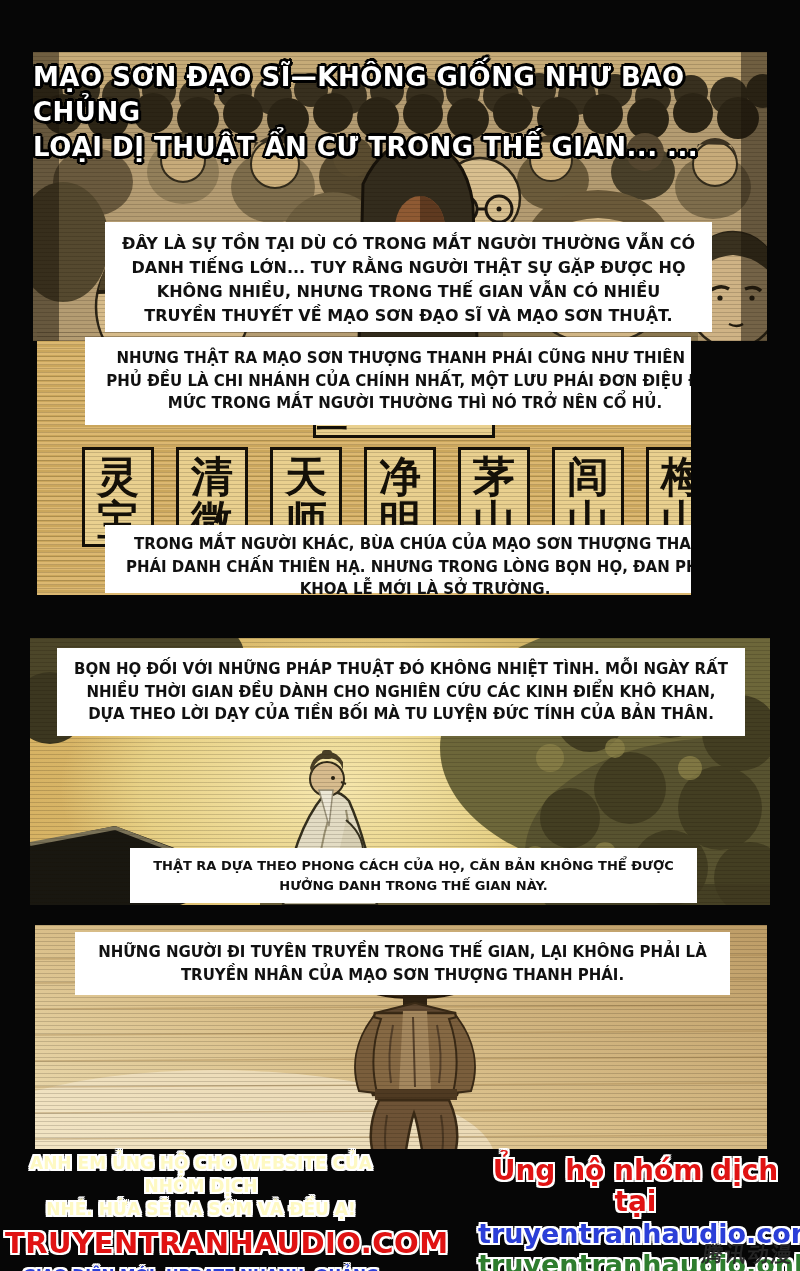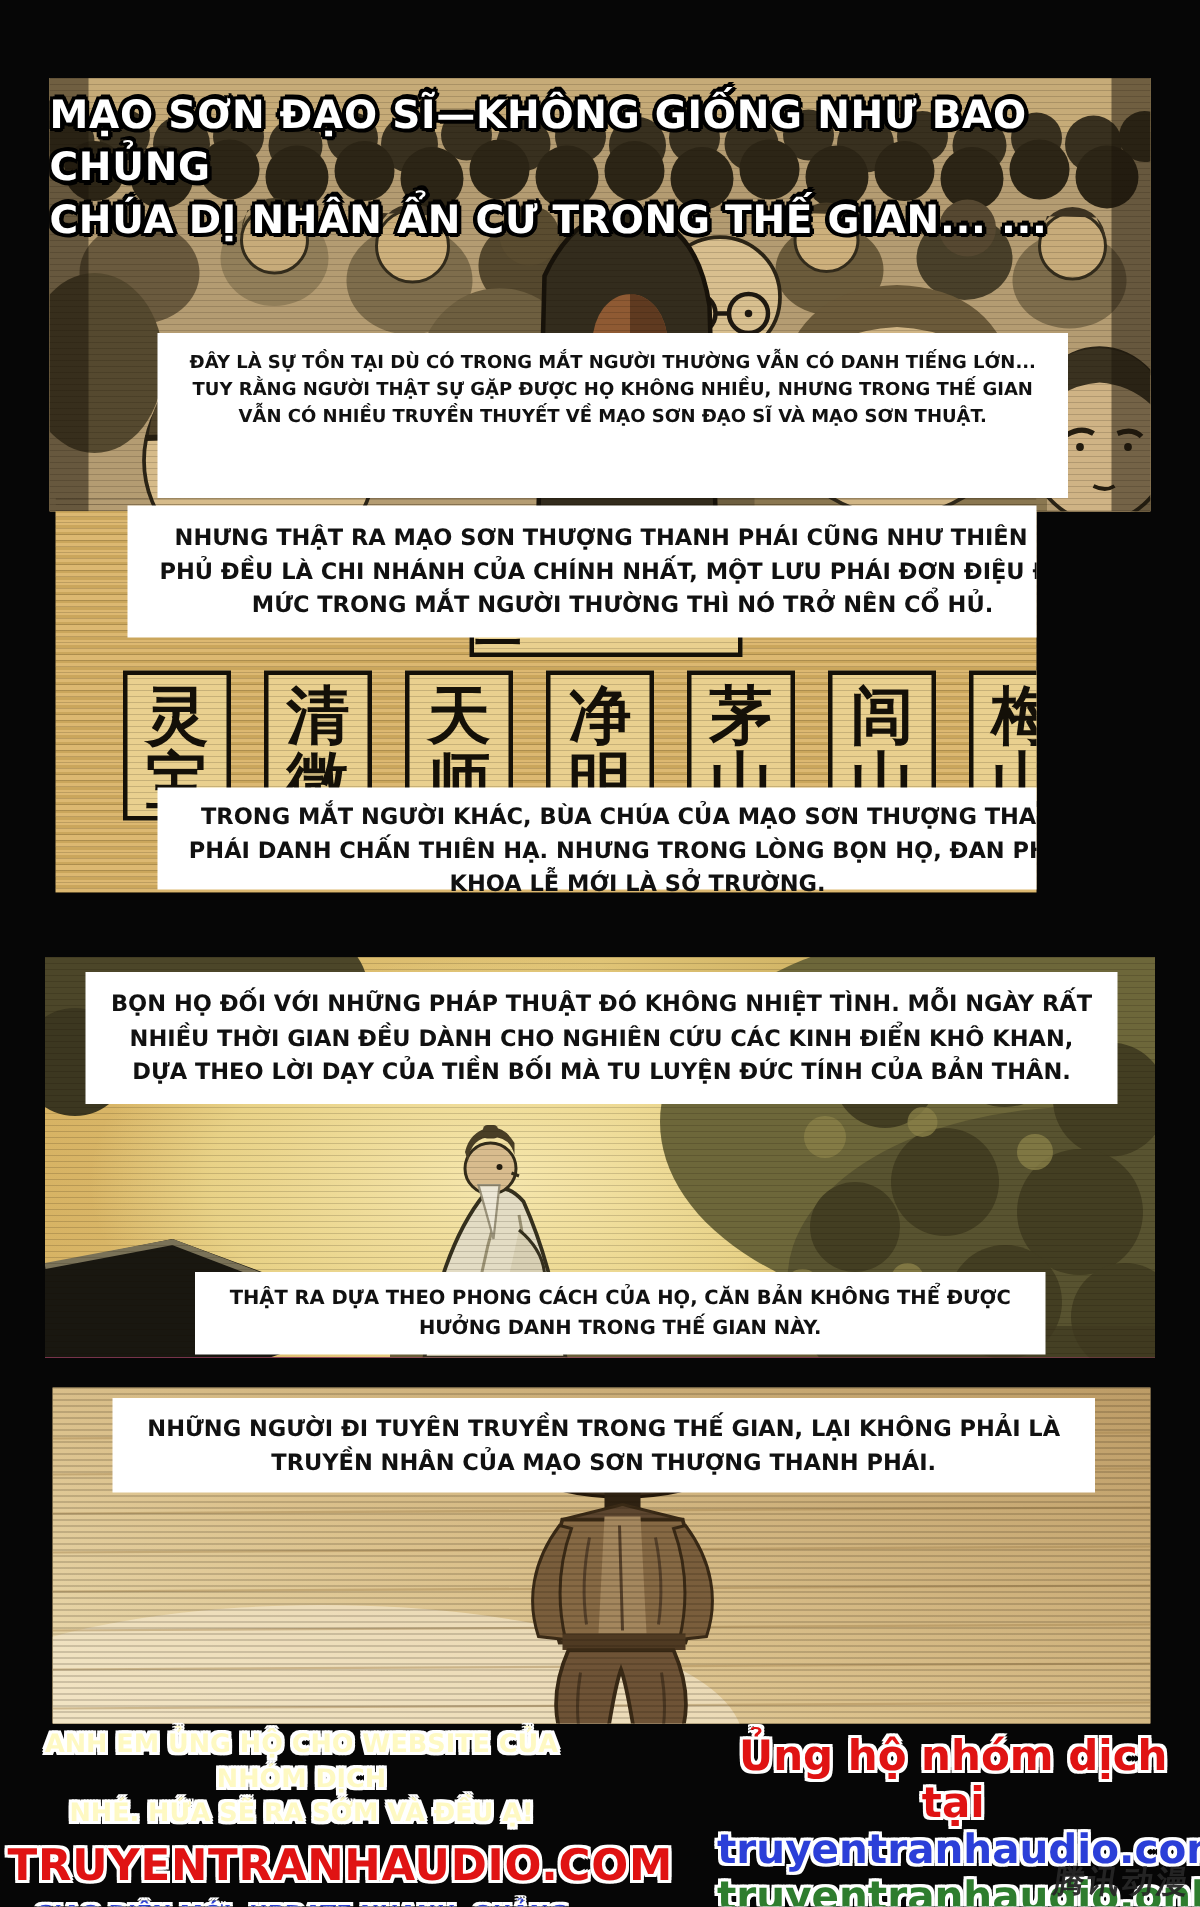--- a/index.html
+++ b/index.html
@@ -19,21 +19,21 @@
   
   .title{position:absolute;left:0;top:8px;width:100%;z-index:3;
          color:#fff;font-weight:bold;font-size:26px;line-height:1.35;letter-spacing:0.5px;
          text-shadow:2px 0 0 #000,-2px 0 0 #000,0 2px 0 #000,0 -2px 0 #000,
                      2px 2px 0 #000,-2px 2px 0 #000,2px -2px 0 #000,-2px -2px 0 #000,
                      3px 1px 0 #000,-3px 1px 0 #000,1px 3px 0 #000,1px -3px 0 #000;}
   .title span{display:block;}
   
   .caption{position:absolute;z-index:3;background:#ffffff;color:#111;
            font-weight:bold;text-align:center;padding:10px 16px;line-height:1.5;}
-  .cap1{left:72px;top:170px;width:607px;height:110px;font-size:12px;}
+  .cap1{left:72px;top:170px;width:607px;height:110px;font-size:16px;}
   .cap2a{left:48px;top:5px;width:660px;font-size:15px;}
   .cap2b{left:68px;top:193px;width:640px;height:68px;font-size:15px;padding-top:8px;}
   .cap3a{left:27px;top:10px;width:688px;font-size:15px;}
   .cap3b{left:100px;top:210px;width:567px;font-size:13px;padding:8px 14px;}
   .cap4{left:40px;top:7px;width:655px;font-size:15px;padding:9px 14px;}
   
   .zhengyi{position:absolute;left:276px;top:56px;width:182px;height:50px;z-index:1;
            background:#e9d08f;border:3px solid #141008;display:flex;align-items:center;justify-content:center;}
   .zhengyi span{font-size:32px;font-weight:bold;color:#141008;letter-spacing:46px;text-indent:46px;line-height:1;}
   .sign-row{position:absolute;left:45px;top:115px;width:636px;height:100px;z-index:1;
@@ -178,21 +178,21 @@
         <path d="M100,258 q14,-8 24,-2 M158,256 q14,-6 24,4" fill="none" stroke="#241d10" stroke-width="4.5"></path>
         <circle cx="113" cy="268" r="3" fill="#241d10"></circle>
           <circle cx="169" cy="268" r="3" fill="#241d10"></circle>
       </g>
 
       <rect x="0" y="0" width="26" height="289" fill="rgba(25,20,10,0.5)"></rect>
       <rect x="708" y="0" width="26" height="289" fill="rgba(25,20,10,0.5)"></rect>
     </svg>
     <div class="title">
       <span>MẠO SƠN ĐẠO SĨ—KHÔNG GIỐNG NHƯ BAO CHỦNG</span>
-      <span>CHÚA DỊ NHÂN ẨN CƯ TRONG THẾ GIAN... ...</span>
+      <span>LOẠI DỊ THUẬT ẨN CƯ TRONG THẾ GIAN... ...</span>
     </div>
     <div class="caption cap1">ĐÂY LÀ SỰ TỒN TẠI DÙ CÓ TRONG MẮT NGƯỜI THƯỜNG VẪN CÓ DANH TIẾNG LỚN... TUY RẰNG NGƯỜI THẬT SỰ GẶP ĐƯỢC HỌ KHÔNG NHIỀU, NHƯNG TRONG THẾ GIAN VẪN CÓ NHIỀU TRUYỀN THUYẾT VỀ MẠO SƠN ĐẠO SĨ VÀ MẠO SƠN THUẬT.</div>
     <div class="scan"></div>
   </section>
 
   <section class="panel p2">
     <div class="zhengyi">
       <span>正一</span>
     </div>
     <div class="sign-row">

